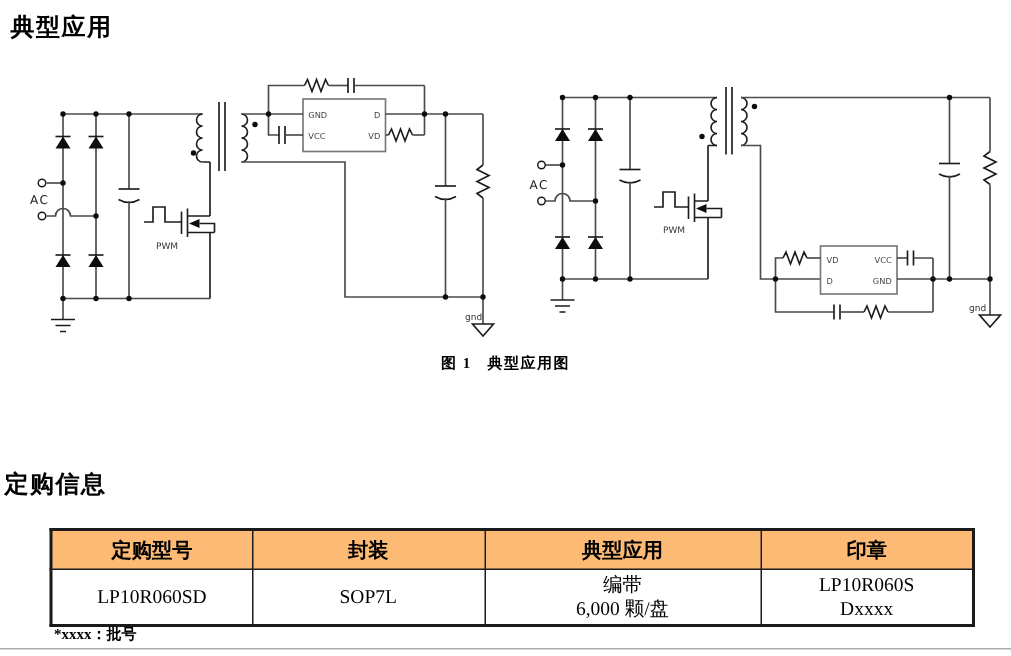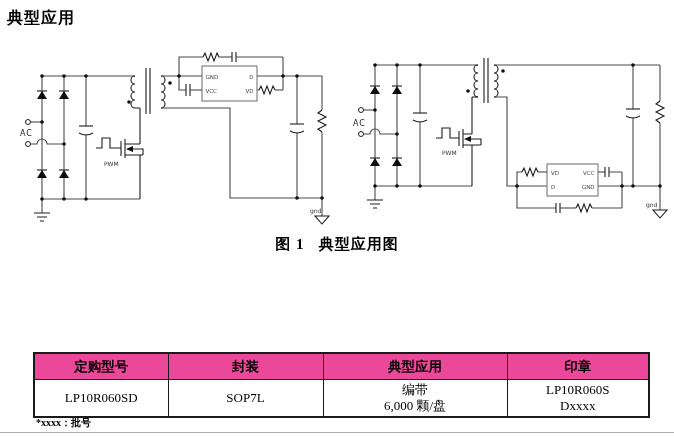--- a/index.html
+++ b/index.html
@@ -3,35 +3,35 @@
 <meta charset="utf-8">
 <style>
   html,body{margin:0;padding:0;background:#fff;}
   #page{position:relative;width:674px;height:437px;background:#ffffff;overflow:hidden;
         font-family:"Liberation Serif", serif;color:#000;padding-left:45px;}
   .heading{position:absolute;font-family:"Liberation Sans", sans-serif;
            font-weight:bold;font-size:16px;color:#000;letter-spacing:1px;}
   #h-typical{left:7px;top:8px;}
   #h-order{left:3px;top:313px;}
   #figure-caption{position:absolute;left:0;top:235px;width:674px;text-align:center;
-           font-weight:bold;font-size:15px;white-space:pre;letter-spacing:1px;}
+           font-weight:bold;font-size:10px;white-space:pre;letter-spacing:1px;}
   #fig-svg{position:absolute;left:0;top:46px;}
   svg text{font-family:"DejaVu Sans", sans-serif;fill:#333;}
   .wire{stroke:#4a4a4a;stroke-width:1.1;fill:none;}
   .comp{stroke:#1c1c1c;stroke-width:1.1;fill:none;}
   .icbox{fill:#ffffff;stroke:#777;stroke-width:1.1;}
   .dot{fill:#0d0d0d;}
   .diode{fill:#0d0d0d;stroke:none;}
   .term{fill:#fff;stroke:#1c1c1c;stroke-width:1;}
   .pinlbl{font-size:5.5px;fill:#444;}
   .smalllbl{font-size:6px;fill:#333;}
   .aclbl{font-size:8px;fill:#222;letter-spacing:1px;}
   #order-table{position:absolute;left:33px;top:352px;width:615px;border-collapse:collapse;
            border:2px solid #1a1a1a;table-layout:fixed;}
-  #order-table th{border:1px solid #1a1a1a;background:#ec4899;font-weight:bold;
+  #order-table th{border:1px solid #1a1a1a;background:#fdba74;font-weight:bold;
            font-size:13.5px;height:25px;text-align:center;padding:0 2px;}
   #order-table td{border:1px solid #1a1a1a;background:#fff;font-size:13px;height:36px;
            text-align:center;vertical-align:middle;line-height:1.25;padding:0 2px;}
   .cell-line{display:block;}
   #footnote{position:absolute;left:36px;top:416px;font-weight:bold;font-size:10px;}
   #bottom-rule{position:absolute;left:0;top:432px;width:674px;height:1px;background:#adadad;}
 </style>
 </head>
 <body>
 
@@ -275,20 +275,21 @@
           <circle class="dot" cx="622" cy="188" r="1.8"></circle>
         <circle class="dot" cx="633" cy="188" r="1.8"></circle>
           <circle class="dot" cx="660" cy="188" r="1.8"></circle>
         <circle class="dot" cx="633" cy="67" r="1.8"></circle>
       </g>
     </g>
   </svg>
 
   <div id="figure-caption">图 1   典型应用图</div>
 
+  <div id="h-order" class="heading">定购信息</div>
 
   <table id="order-table">
     <colgroup>
         <col style="width:134px">
         <col style="width:155px">
         <col style="width:184px">
         <col style="width:142px">
       </colgroup>
     <thead>
       <tr>

